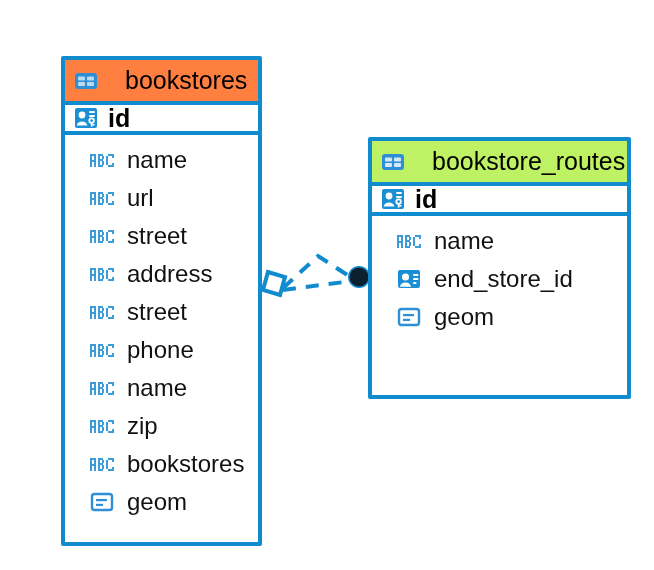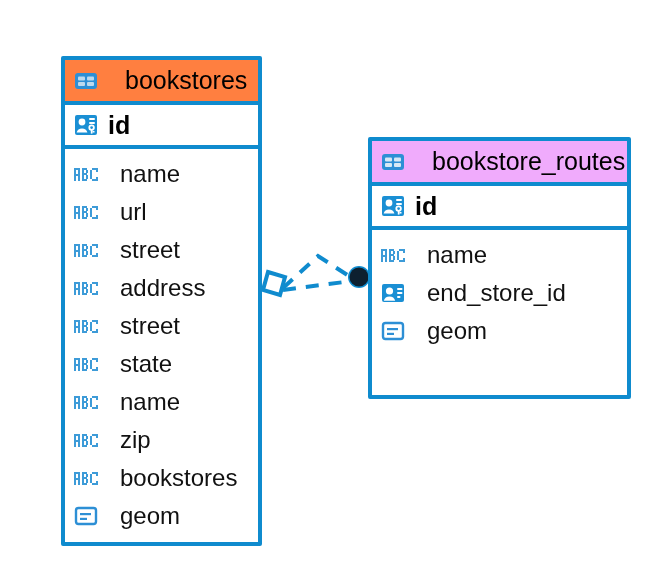--- a/index.html
+++ b/index.html
@@ -34,55 +34,55 @@
   .entity-header {
     box-sizing: border-box;
     display: flex;
     align-items: center;
     gap: 26px;
     height: 45px;
     padding: 0 8px;
     border-bottom: 4px solid #0f8bce;
   }
   .entity-header.orange { background: #ff7f40; }
-  .entity-header.grey   { background: #f0abfc; }
+  .entity-header.grey   { background: #bef264; }
 
   .entity-title {
     font-size: 25px;
     color: #000000;
     line-height: 1;
     white-space: nowrap;
   }
 
   .pk-row {
     box-sizing: border-box;
     display: flex;
     align-items: center;
     gap: 9px;
-    height: 44px;
+    height: 30px;
     padding: 0 8px;
     border-bottom: 4px solid #0f8bce;
   }
   .pk-label {
     font-size: 25px;
     font-weight: bold;
     color: #000000;
     line-height: 1;
   }
 
   .field-list {
     padding: 6px 0 8px 0;
   }
   .field-row {
     box-sizing: border-box;
     display: flex;
     align-items: center;
-    gap: 21px;
+    gap: 12px;
     height: 38px;
-    padding: 0 8px;
+    padding: 0 24px;
   }
   .field-label {
     font-size: 24px;
     color: #111111;
     line-height: 1;
     white-space: nowrap;
   }
 
   
   .icon {
@@ -300,21 +300,21 @@
               <rect x="12" y="7" width="2" height="4"></rect>
                 <rect x="8" y="11" width="5" height="2"></rect>
               <rect x="18" y="0" width="6" height="2"></rect>
                 <rect x="16" y="2" width="2" height="9"></rect>
               <rect x="18" y="11" width="6" height="2"></rect>
                 <rect x="22" y="2" width="2" height="2"></rect>
               <rect x="22" y="9" width="2" height="2"></rect>
             </g>
           </svg>
         </span>
-        <span class="field-label">state</span>
+        <span class="field-label">phone</span>
       </div>
 
       <div class="field-row">
         <span class="icon abc-icon">
           <svg width="24" height="13" viewBox="0 0 24 13">
             <g fill="#3d9bd8">
               <rect x="0" y="0" width="6" height="2"></rect>
                 <rect x="0" y="2" width="2" height="11"></rect>
               <rect x="4" y="2" width="2" height="11"></rect>
                 <rect x="0" y="6" width="6" height="2"></rect>

